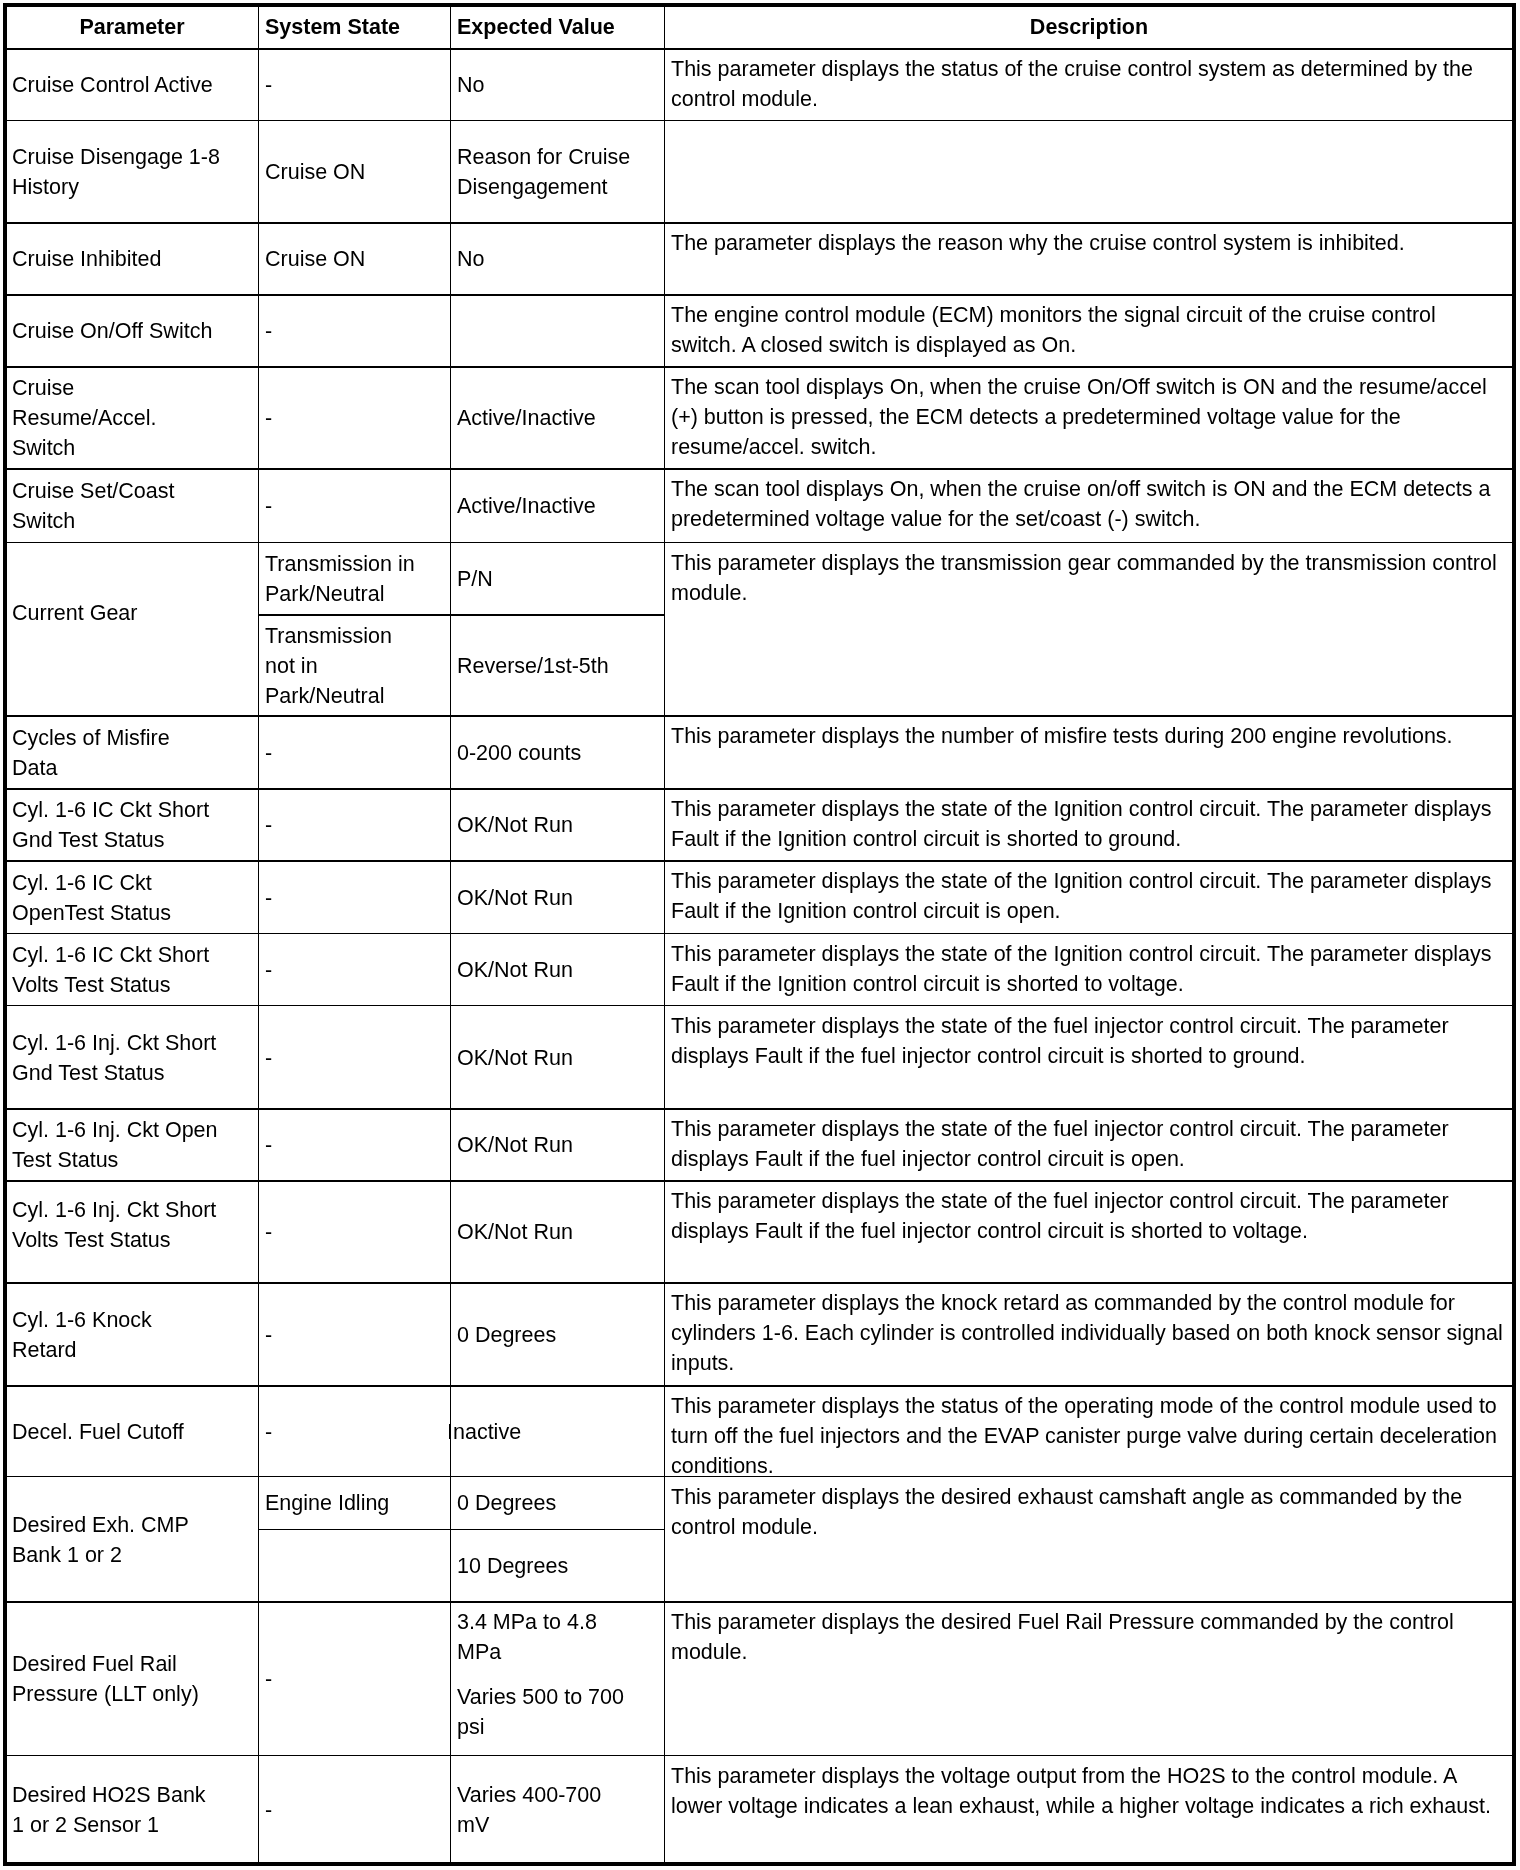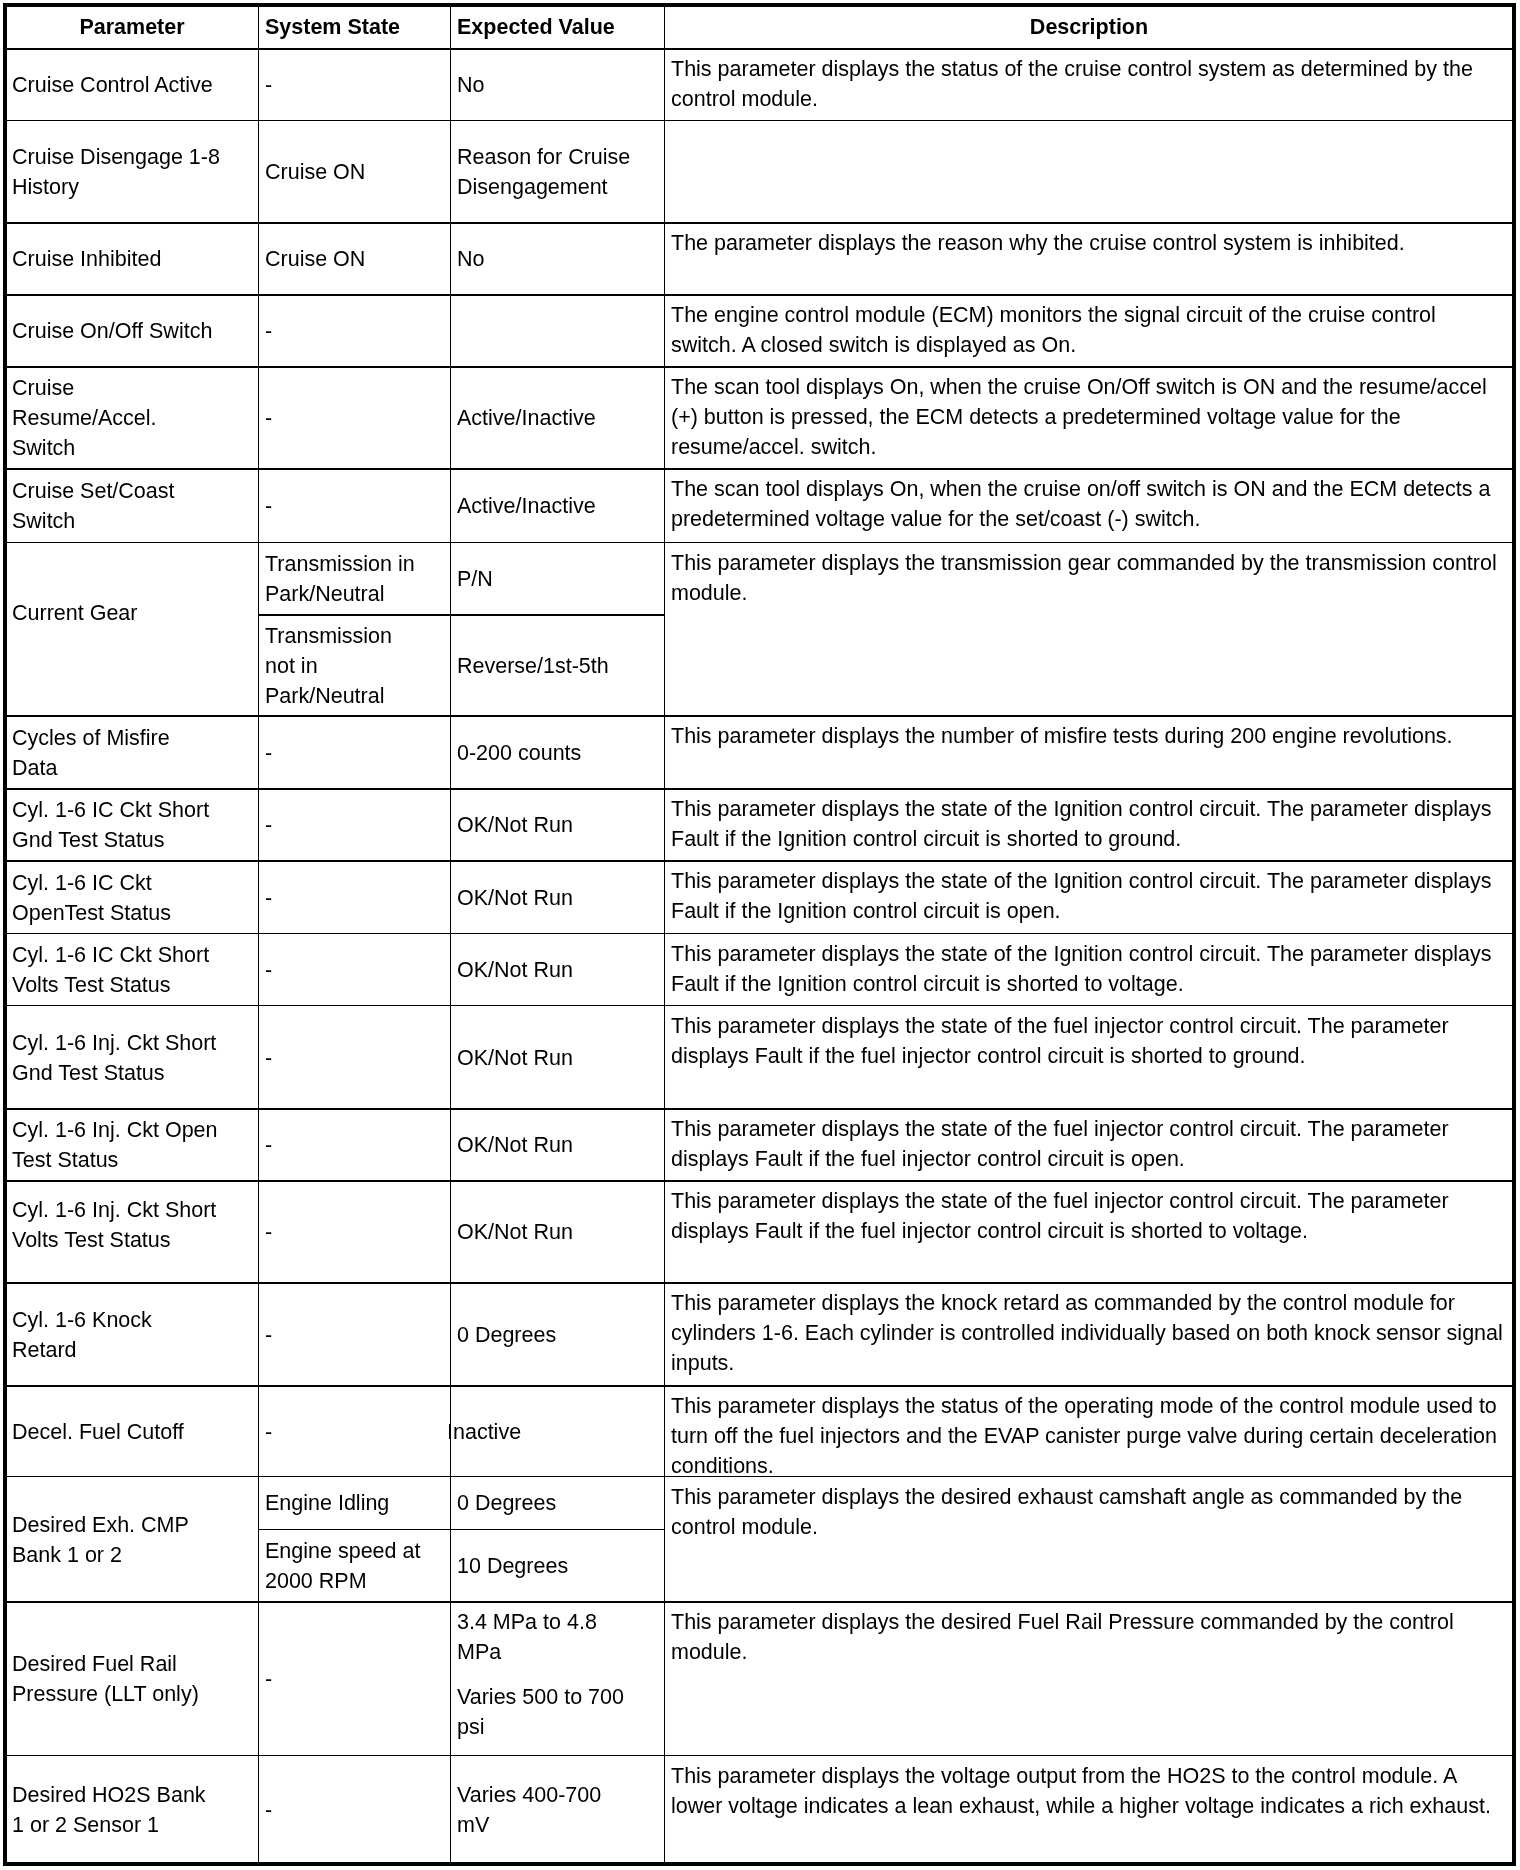--- a/index.html
+++ b/index.html
@@ -102,21 +102,20 @@
   <div class="cell top" style="left:664px;top:1283px;width:849px;height:103px;">This parameter displays the knock retard as commanded by the control module for cylinders 1-6. Each cylinder is controlled individually based on both knock sensor signal inputs.</div>
 
   <div class="cell" style="left:5px;top:1386px;width:253px;height:91px;">Decel. Fuel Cutoff</div>
   <div class="cell" style="left:258px;top:1386px;width:192px;height:91px;">-</div>
   <div class="cell" style="left:440px;top:1386px;width:214px;height:91px;">Inactive</div>
   <div class="cell top" style="left:664px;top:1386px;width:849px;height:91px;">This parameter displays the status of the operating mode of the control module used to turn off the fuel injectors and the EVAP canister purge valve during certain deceleration conditions.</div>
 
   <div class="cell" style="left:5px;top:1477px;width:220px;height:125px;">Desired Exh. CMP Bank 1 or 2</div>
   <div class="cell" style="left:258px;top:1477px;width:192px;height:52px;">Engine Idling</div>
   <div class="cell" style="left:450px;top:1477px;width:214px;height:52px;">0 Degrees</div>
-  <div class="cell" style="left:258px;top:1529px;width:192px;height:73px;">Engine speed at 2000 RPM</div>
   <div class="cell" style="left:450px;top:1529px;width:214px;height:73px;">10 Degrees</div>
   <div class="cell top" style="left:664px;top:1477px;width:849px;height:125px;">This parameter displays the desired exhaust camshaft angle as commanded by the control module.</div>
 
   <div class="cell" style="left:5px;top:1602px;width:253px;height:154px;">Desired Fuel Rail Pressure (LLT only)</div>
   <div class="cell" style="left:258px;top:1602px;width:192px;height:154px;">-</div>
   <div class="cell top ev-block" style="left:450px;top:1602px;width:190px;height:154px;">
     <span>3.4 MPa to 4.8 MPa</span>
     <span class="p2">Varies 500 to 700 psi</span>
   </div>
   <div class="cell top" style="left:664px;top:1602px;width:849px;height:154px;">This parameter displays the desired Fuel Rail Pressure commanded by the control module.</div>

